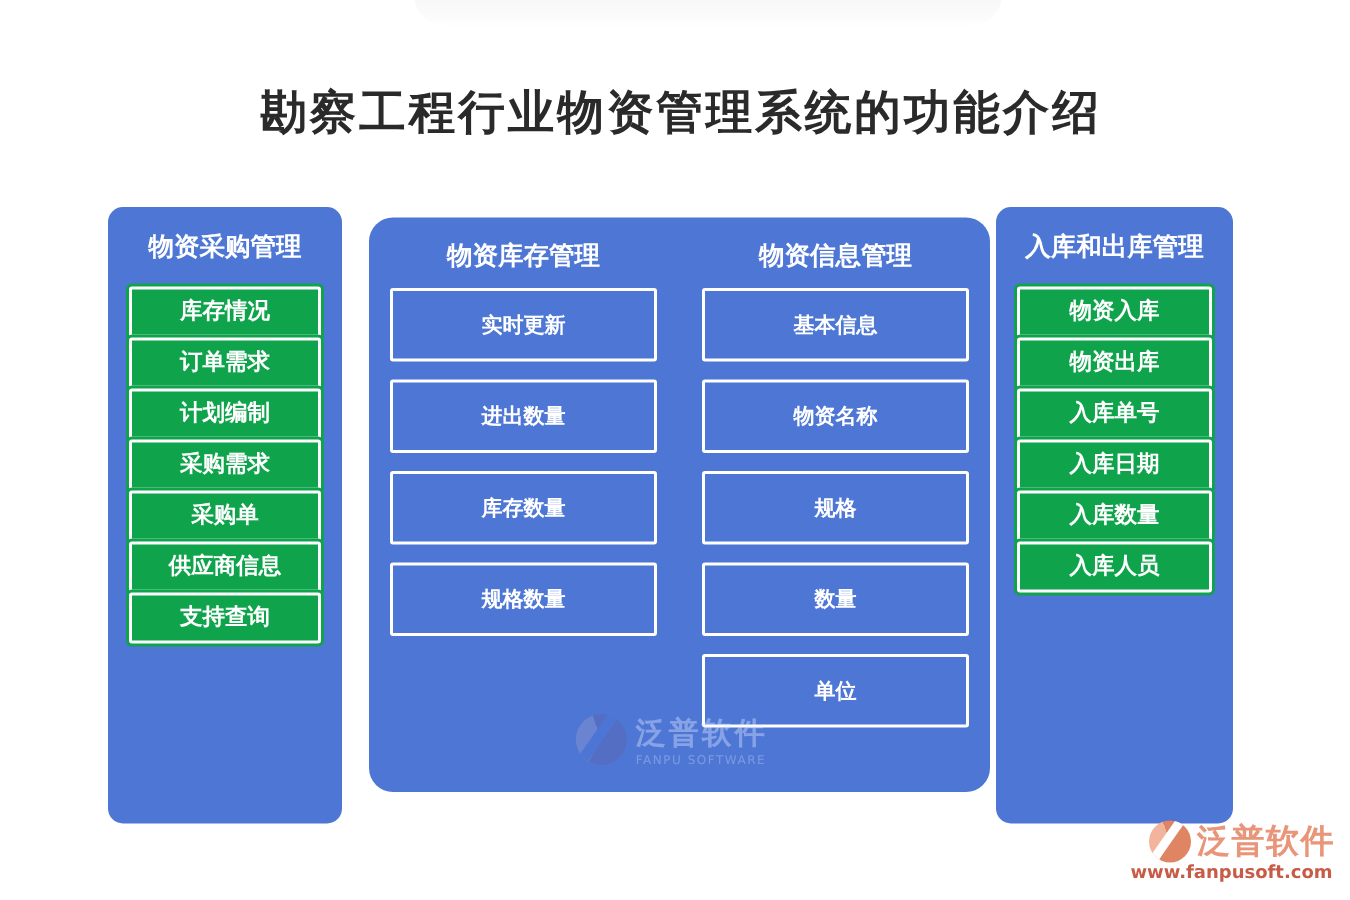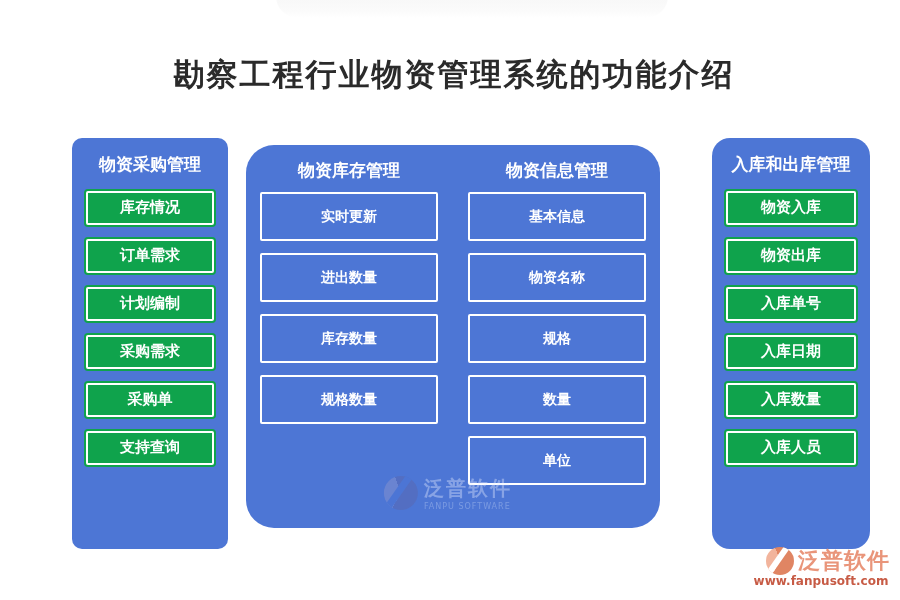--- a/index.html
+++ b/index.html
@@ -25,31 +25,31 @@
     letter-spacing:2px;
     color:var(--title-dark,#2a2a2a);
   }
 
   .panel{
     position:absolute;
     background:var(--panel-blue,#4d76d5);
   }
   .panel.side{ width:156px; top:138px; height:411px; border-radius:10px; }
   .panel.left-side{ left:72px; }
-  .panel.right-side{ left:712px; width:158px;border-radius:18px; }
-  .panel.middle{ left:246px; top:145px; width:414px; height:383px; border-radius:28px; }
+  .panel.right-side{ left:664px; width:158px; }
+  .panel.middle{ left:246px; top:145px; width:414px; height:383px; border-radius:16px; }
 
   .side-title{
     padding-top:15px; height:37px;
     text-align:center; color:#ffffff;
     font-size:17px; font-weight:bold;
   }
   .side-btns{
     margin-top:16px; padding:0 14px;
-    display:flex; flex-direction:column; gap:14px;
+    display:flex; flex-direction:column; 
   }
   .btn-green{
     height:34px; line-height:29px;
     text-align:center;
     background:var(--button-green,#0fa34c);
     border:2px solid #ffffff;
     box-shadow:0 0 0 2px var(--button-green,#0fa34c);
     border-radius:2px;
     color:#ffffff; font-size:15px; font-weight:bold;
   }
@@ -136,20 +136,21 @@
   <div class="page-title">勘察工程行业物资管理系统的功能介绍</div>
 
   <div class="panel side left-side">
     <div class="side-title">物资采购管理</div>
     <div class="side-btns">
       <div class="btn-green">库存情况</div>
       <div class="btn-green">订单需求</div>
       <div class="btn-green">计划编制</div>
       <div class="btn-green">采购需求</div>
       <div class="btn-green">采购单</div>
+      <div class="btn-green">供应商信息</div>
       <div class="btn-green">支持查询</div>
     </div>
   </div>
 
   <div class="panel middle">
     <div class="middle-cols">
       <div class="mid-col">
         <div class="mid-title">物资库存管理</div>
         <div class="mid-btns">
           <div class="btn-blue">实时更新</div>

